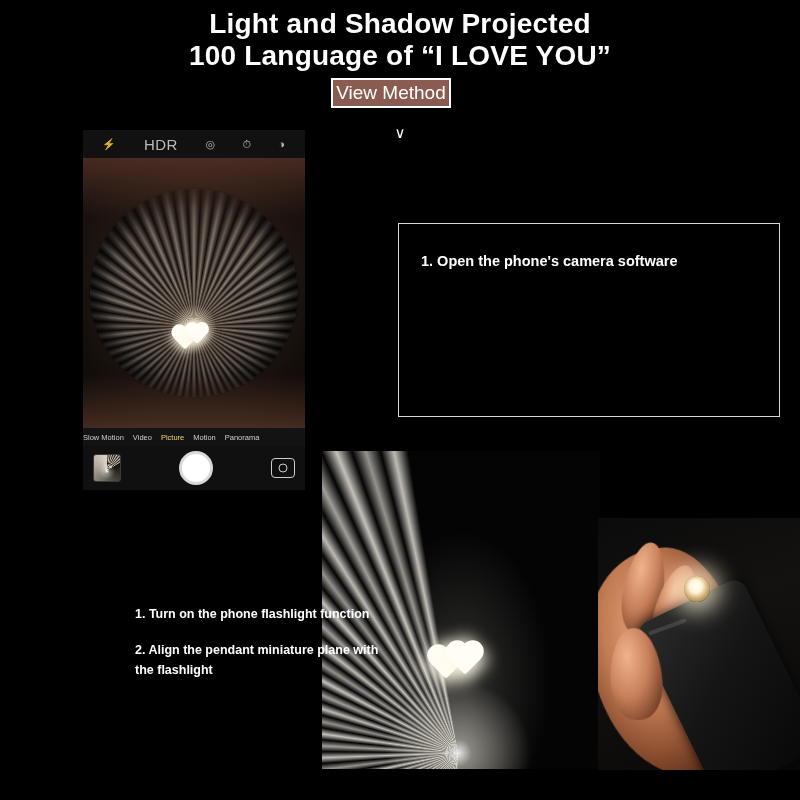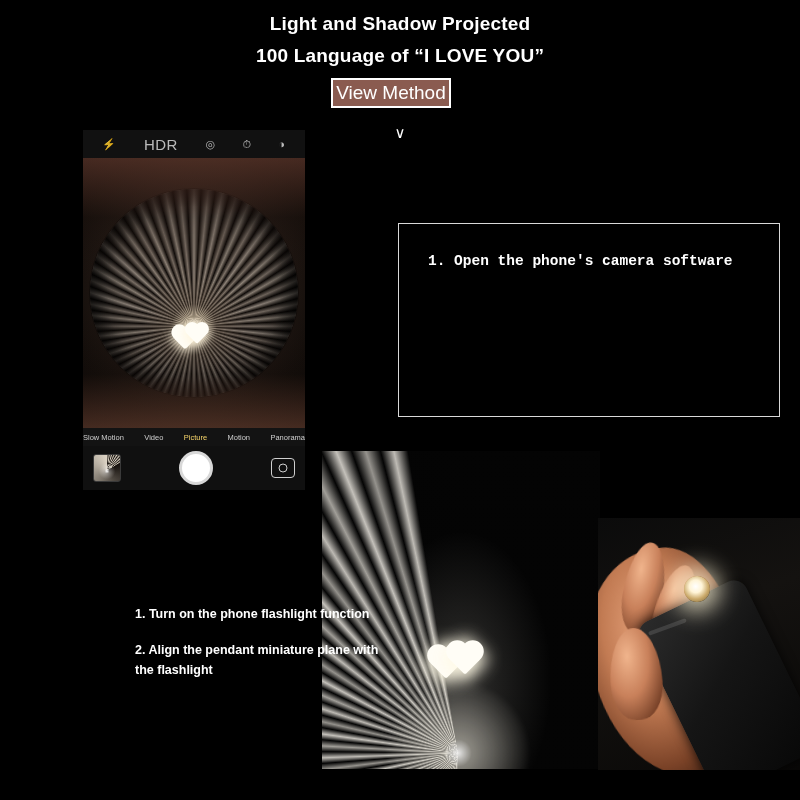--- a/index.html
+++ b/index.html
@@ -24,21 +24,21 @@
 
   
   .title-block {
     position: absolute;
     top: 8px;
     left: 0;
     width: 800px;
     text-align: center;
   }
   .title-line {
-    font-size: 19px;
+    font-size: 28px;
     font-weight: bold;
     line-height: 32px;
     letter-spacing: .2px;
   }
   .view-method {
     position: absolute;
     top: 78px;
     left: 331px;
     width: 120px;
     height: 30px;
@@ -223,21 +223,21 @@
   .heart.h2 { left: 13px; top: 1px; width: 14px; height: 14px; }
   .heart.h2::before, .heart.h2::after { width: 14px; height: 14px; }
   .heart.h2::before { top: -7px; }
   .heart.h2::after { left: 7px; }
 
   .modes {
     height: 18px;
     background: #131313;
     display: flex;
     align-items: center;
-    justify-content: space-between;
+    justify-content: flex-start;
     gap: 9px;
     font-size: 7.5px;
     color: #cfcfcf;
   }
   .modes .mode.active { color: #f6d46a; }
   .phone-bottom {
     height: 44px;
     background: #101010;
     display: flex;
     align-items: center;
@@ -286,25 +286,24 @@
     position: absolute;
     left: 398px;
     top: 223px;
     width: 382px;
     height: 194px;
     border: 1px solid #d9d9d9;
     box-sizing: border-box;
     padding: 26px 12px 0 14px;
   }
   .steps-right p {
-    margin: 0 0 14px 15px;
+    margin: 0 0 14px 8px;
     font-size: 14.5px;
     font-weight: bold;
     line-height: 22px;
-    font-family: Liberation Mono, monospace;
   }
 
   
   .steps-left {
     position: absolute;
     left: 83px;
     top: 598px;
     width: 268px;
     padding: 6px 8px 8px 8px;
     box-sizing: border-box;

